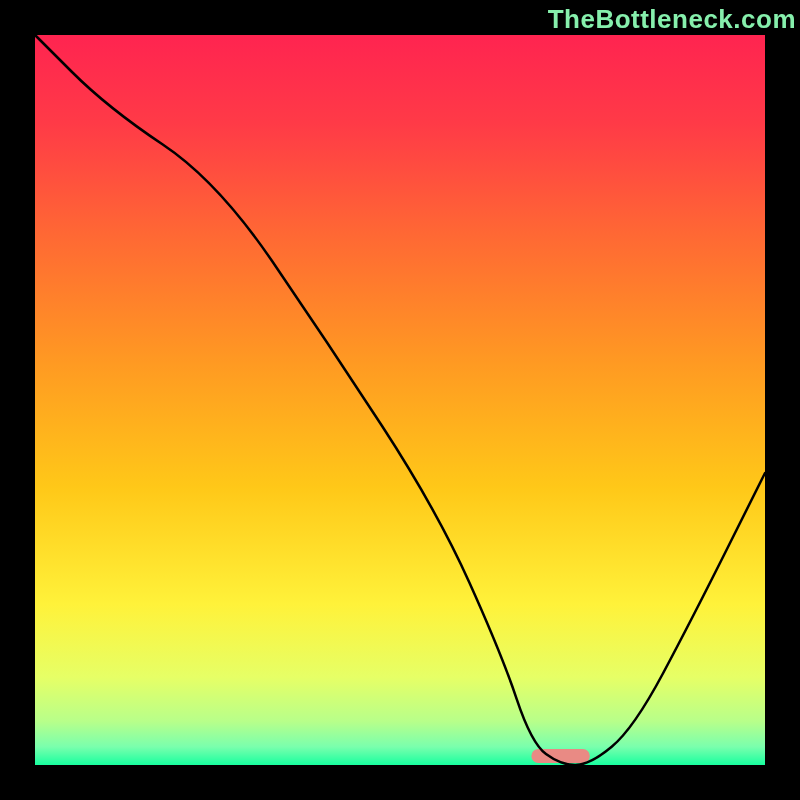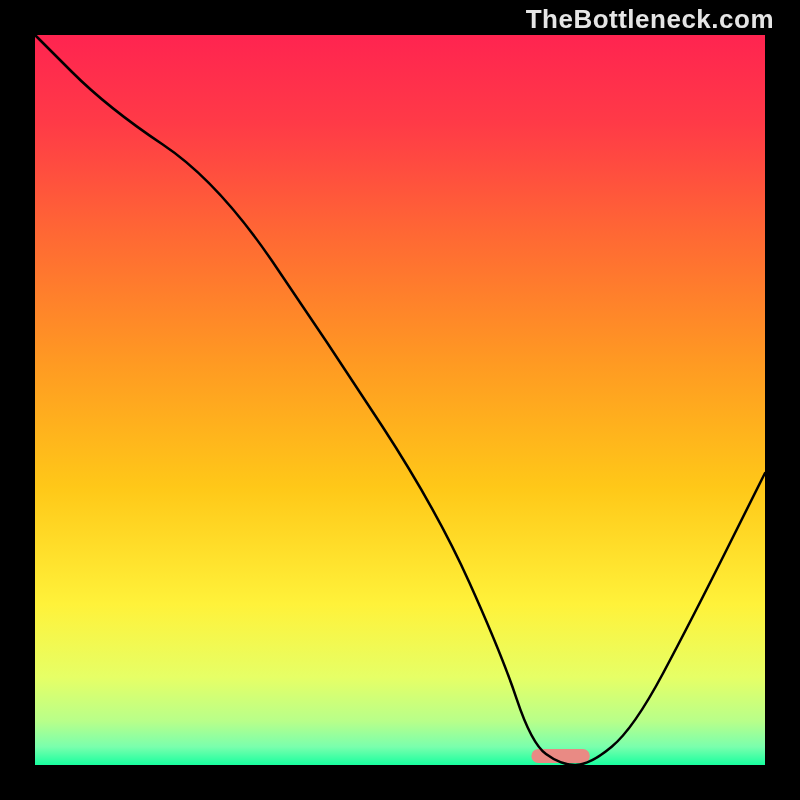--- a/index.html
+++ b/index.html
@@ -13,25 +13,25 @@
   .frame {
     position: absolute;
     left: 0;
     top: 0;
     width: 800px;
     height: 800px;
   }
   .watermark {
     position: absolute;
     top: 4px;
-    right: 26px;
+    right: 4px;
     font-family: Arial, Helvetica, sans-serif;
     font-size: 26px;
     font-weight: 600;
-    color: #e5e5e5;
+    color: #86efac;
     letter-spacing: 0.5px;
   }
   svg {
     display: block;
   }
 </style>
 </head>
 <body>
 
 <div class="frame">

